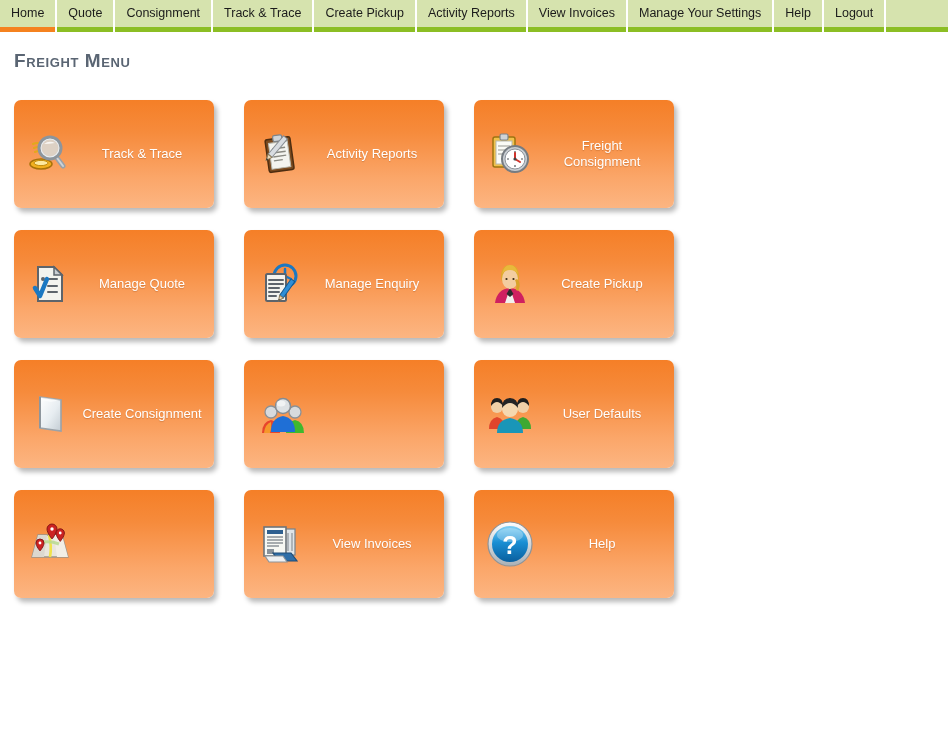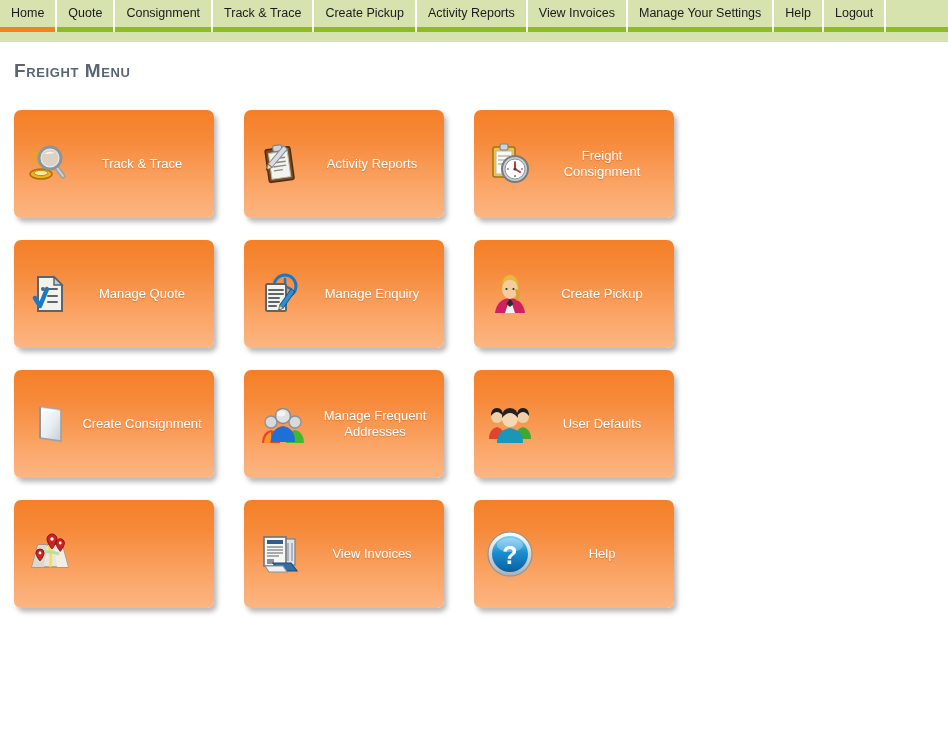--- a/index.html
+++ b/index.html
@@ -8,21 +8,21 @@
     margin: 0; padding: 0;
     width: 948px; height: 747px;
     background: #ffffff;
     font-family: "Liberation Sans", sans-serif;
     overflow: hidden;
   }
 
   
   #topnav {
     width: 948px;
-    height: 42px;
+    height: 32px;
     display: flex;
     align-items: flex-start;
     background: #d6e3ae;
   }
   .navtab {
     position: relative;
     display: flex;
     align-items: center;
     justify-content: center;
     padding: 0 11px;
@@ -299,21 +299,20 @@
           <circle cx="13" cy="21" r="6" fill="#d7dadd" stroke="#8b9197" stroke-width="1.3"></circle>
 
           <path d="M28 42 q0 -11 9 -13 q9 2 9 13 z" fill="#3fb82e"></path>
           <circle cx="37" cy="21" r="6" fill="#d7dadd" stroke="#8b9197" stroke-width="1.3"></circle>
 
           <path d="M13 41 q0 -14 12 -16 q12 2 12 16 z" fill="#1f6fd6"></path>
           <circle cx="25" cy="15" r="7.5" fill="#dde1e4" stroke="#868c92" stroke-width="1.5"></circle>
           <ellipse cx="23" cy="12.5" rx="4.5" ry="3" fill="#ffffff" opacity="0.6"></ellipse>
         </svg>
       </span>
-      <span class="tile-label">Manage Frequent Addresses</span>
     </div>
 
 
     <div class="tile">
       <span class="tile-icon">
         <svg width="48" height="46" viewBox="0 0 48 46">
 
           <path d="M3 38 q0 -10 8 -12 q8 2 8 12 z" fill="#e0452c"></path>
           <circle cx="11" cy="16" r="6" fill="#f0d0a8"></circle>
           <path d="M5 15 q0 -8 6 -8 q6 0 6 8 q-3 -4 -6 -4 q-3 0 -6 4z" fill="#1f1f1f"></path>

